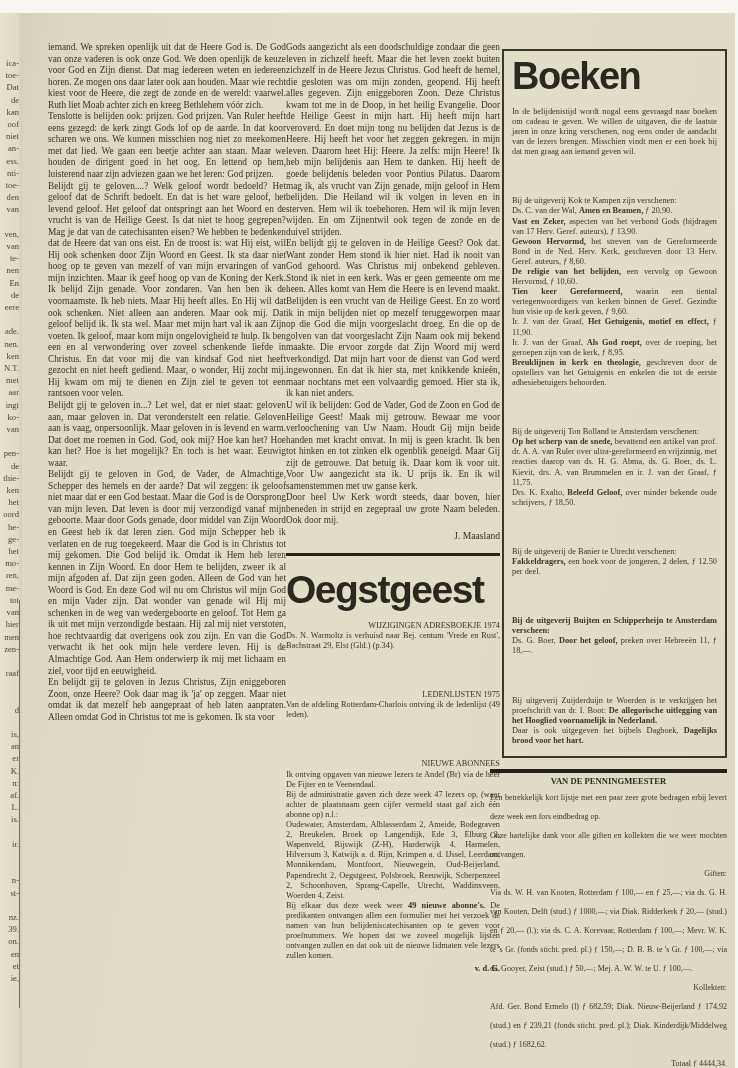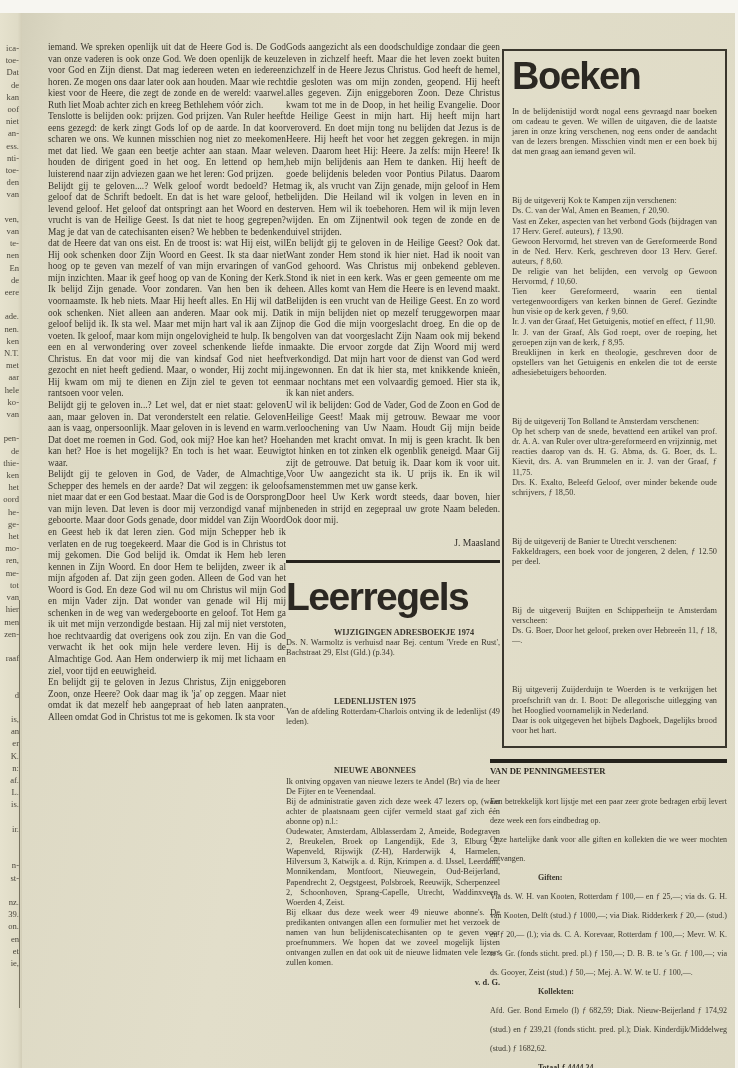--- a/index.html
+++ b/index.html
@@ -3,21 +3,21 @@
 <meta charset="utf-8">
 <style>
   html,body{margin:0;padding:0;}
   body{width:738px;height:1068px;background:#f7f6f1;overflow:hidden;
        font-family:"Liberation Serif", serif;}
   .scan{position:relative;width:738px;height:1068px;background:#f7f6f1;}
 
   
   .edge-strip{position:absolute;left:0;top:13px;width:22px;height:1055px;
               background:linear-gradient(90deg,#e6e2ce, #dfdbc6 80%, #d2cdb7);overflow:hidden;}
-  .edge-frags{padding-top:29px;padding-right:3px;text-align:right;
+  .edge-frags{padding-top:44px;padding-right:3px;text-align:right;
               font-size:8.6px;line-height:12.2px;color:#4a463c;}
   .edge-frags div{min-height:12.2px;white-space:nowrap;}
   .edge-line{position:absolute;left:19px;top:600px;height:408px;width:1px;background:#77725f;}
 
   
   .binding{position:absolute;left:22px;top:13px;width:32px;height:1055px;
     background:linear-gradient(90deg, rgba(90,84,68,.45) 0%, #17150f 22%, #23201a 38%, rgba(70,64,50,.45) 62%, rgba(120,112,90,.18) 80%, rgba(0,0,0,0) 100%);
     -webkit-mask-image:linear-gradient(180deg,#000 72%, rgba(0,0,0,.35) 88%, rgba(0,0,0,0) 100%);
     mask-image:linear-gradient(180deg,#000 72%, rgba(0,0,0,.35) 88%, rgba(0,0,0,0) 100%);}
 
@@ -25,39 +25,39 @@
   .paper{position:absolute;left:22px;top:13px;width:713px;height:1055px;
     background:linear-gradient(100deg,#d3cfba 0%,#dcd8c3 5%,#e2deca 40%,#ddd9c4 100%);
     color:#35322a;}
 
   .col{position:absolute;}
   .col1{left:26px;top:29px;width:238px;}
   .col2{left:264px;top:29px;width:214px;}
   .col3{left:468px;top:36px;width:237px;}
 
   .body-p{margin:0;text-align:justify;font-size:9.3px;line-height:11.55px;color:#38352c;}
-  .sig{text-align:right;font-size:9.6px;margin-top:10px;color:#33302a;}
+  .sig{text-align:right;font-size:9.6px;margin-top:3px;color:#33302a;}
   .fine-sig{font-size:8.4px;font-weight:700;}
 
   .rule-col2{height:3px;background:#26231d;margin:12px 0 0 0;}
 
   .big-title{font-family:"Liberation Sans", sans-serif;font-weight:700;
              font-size:39px;letter-spacing:-1.5px;color:#2b2822;margin:0;line-height:1.05;}
   .bonds-title{margin:14px 0 10px 0;}
 
   .fine .fine-p{margin:0;text-align:justify;font-size:8.3px;line-height:10.1px;color:#3a372e;}
-  .fine .subhead{font-weight:700;text-align:left;margin-left:48px;}
+  .fine .subhead{font-weight:400;text-align:right;margin-left:48px;}
   .fine .spacer{height:7px;}
-  .fine .b{font-weight:400;}
+  .fine .b{font-weight:700;}
 
   .boeken-box{border:2px solid #3a372d;padding:6px 8px 10px 8px;margin-left:12px;background:rgba(255,255,255,0.03);}
   .boeken-title{font-size:38px;margin:0 0 10px 0;}
 
   .penning{border-top:4px solid #24221c;margin-top:11px;padding-top:3px;}
-  .penning-head{font-weight:700;font-size:8.6px;color:#2e2b24;margin-bottom:16px;}
+  .penning-head{font-weight:700;font-size:8.6px;color:#2e2b24;margin-bottom:2px;text-align:center;}
   .penning .fine-p{font-size:8px;line-height:19px;}
 
   .kerk{border-top:4px solid #24221c;margin-top:10px;padding-top:4px;margin-left:2px;}
   .kerk .big-title{margin:2px 0 10px 0;}
   .kerk-sub{font-weight:700;font-size:8.8px;color:#2e2b24;padding-left:44px;}
   .kerk .fine-p{font-size:8.4px;line-height:10.3px;}
 </style>
 </head>
 <body>
 
@@ -86,21 +86,21 @@
         <div>En</div>
         <div>de</div>
         <div>eere</div>
         <div></div>
         <div>ade.</div>
         <div>nen.</div>
         <div>ken</div>
         <div>N.T.</div>
         <div>met</div>
         <div>aar</div>
-        <div>hele</div>
+        <div>ingt</div>
         <div>ko-</div>
         <div>van</div>
         <div></div>
         <div>pen-</div>
         <div>de</div>
         <div>thie-</div>
         <div>ken</div>
         <div>het</div>
         <div>oord</div>
         <div>he-</div>
@@ -159,21 +159,21 @@
 
     <div class="col col2">
       <div>
           <p class="body-p">Gods aangezicht als een doodschuldige zondaar die geen leven in zichzelf heeft. Maar die het leven zoekt buiten zichzelf in de Heere Jezus Christus. God heeft de hemel, die gesloten was om mijn zonden, geopend. Hij heeft alles gegeven. Zijn eniggeboren Zoon. Deze Christus kwam tot me in de Doop, in het heilig Evangelie. Door de Heilige Geest in mijn hart. Hij heeft mijn hart veroverd. En doet mijn tong nu belijden dat Jezus is de Heere. Hij heeft het voor het zeggen gekregen. in mijn leven. Daarom heet Hij: Heere. Ja zelfs: mijn Heere! Ik heb mijn belijdenis aan Hem te danken. Hij heeft de goede belijdenis beleden voor Pontius Pilatus. Daarom mag ik, als vrucht van Zijn genade, mijn geloof in Hem belijden. Die Heiland wil ik volgen in leven en in sterven. Hem wil ik toebehoren. Hem wil ik mijn leven wijden. En om Zijnentwil ook tegen de zonde en de duivel strijden.</p>
           <p class="body-p">En belijdt gij te geloven in de Heilige Geest? Ook dat. Want zonder Hem stond ik hier niet. Had ik nooit van God gehoord. Was Christus mij onbekend gebleven. Stond ik niet in een kerk. Was er geen gemeente om me heen. Alles komt van Hem die Heere is en levend maakt. Belijden is een vrucht van de Heilige Geest. En zo word ik in mijn belijden niet op mezelf teruggeworpen maar op die God die mijn voorgeslacht droeg. En die op de golven van dat voorgeslacht Zijn Naam ook mij bekend maakte. Die ervoor zorgde dat Zijn Woord mij werd verkondigd. Dat mijn hart voor de dienst van God werd ingewonnen. En dat ik hier sta, met knikkende knieën, maar nochtans met een volvaardig gemoed. Hier sta ik, ik kan niet anders.</p>
           <p class="body-p">U wil ik belijden: God de Vader, God de Zoon en God de Heilige Geest! Maak mij getrouw. Bewaar me voor verloochening van Uw Naam. Houdt Gij mijn beide handen met kracht omvat. In mij is geen kracht. Ik ben tot hinken en tot zinken elk ogenblik geneigd. Maar Gij zijt de getrouwe. Dat betuig ik. Daar kom ik voor uit. Voor Uw aangezicht sta ik. U prijs ik. En ik wil samenstemmen met uw ganse kerk.</p>
           <p class="body-p">Door heel Uw Kerk wordt steeds, daar boven, hier beneden in strijd en zegepraal uw grote Naam beleden. Ook door mij.</p>
         </div>
       <div class="sig">J. Maasland</div>
       <div class="rule-col2"></div>
-      <h1 class="big-title bonds-title">Leerregels</h1>
+      <h1 class="big-title bonds-title">Oegstgeest</h1>
       <div class="fine">
           <p class="fine-p subhead">WIJZIGINGEN ADRESBOEKJE 1974</p>
           <p class="fine-p">Ds. N. Warmoltz is verhuisd naar Bej. centum 'Vrede en Rust', Bachstraat 29, Elst (Gld.) (p.34).</p>
           <p class="spacer"></p>
           <p class="fine-p subhead">LEDENLIJSTEN 1975</p>
           <p class="fine-p">Van de afdeling Rotterdam-Charlois ontving ik de ledenlijst (49 leden).</p>
           <p class="spacer"></p>
           <p class="fine-p subhead">NIEUWE ABONNEES</p>
           <p class="fine-p">Ik ontving opgaven van nieuwe lezers te Andel (Br) via de heer De Fijter en te Veenendaal.</p>
           <p class="fine-p">Bij de administratie gaven zich deze week 47 lezers op, (waar achter de plaatsnaam geen cijfer vermeld staat gaf zich één abonne op) n.l.:</p>

